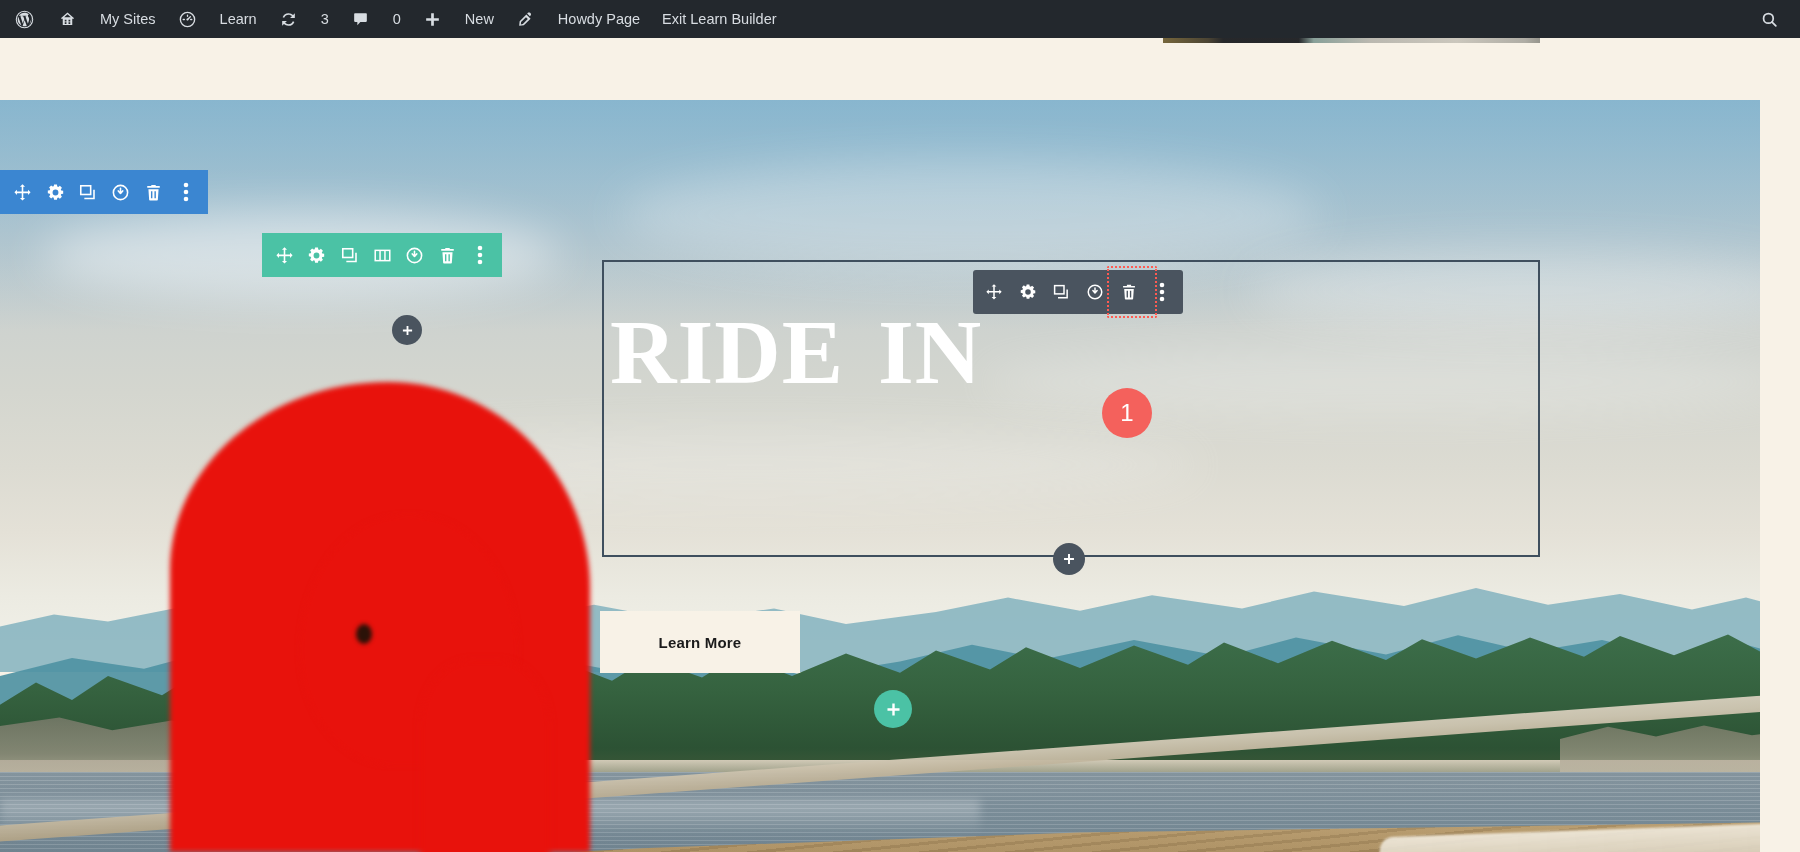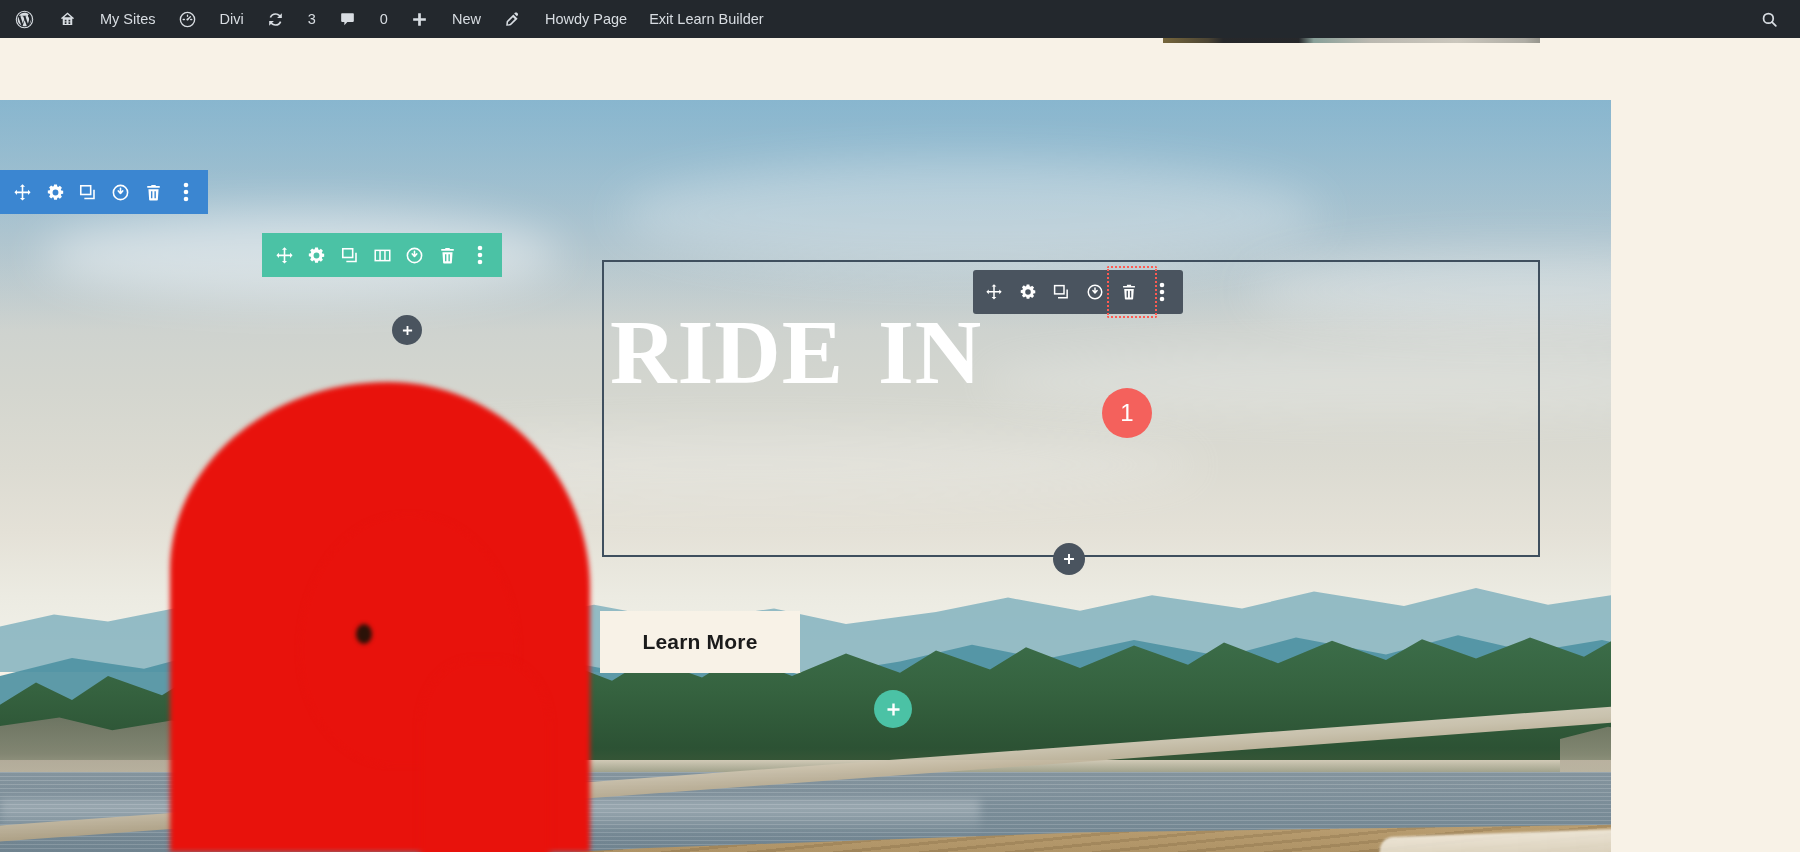--- a/index.html
+++ b/index.html
@@ -80,21 +80,21 @@
     background: linear-gradient(to right,
         #6b5a2d 0%, #3c3524 12%, #14161a 16%, #14161a 36%,
         #7f9992 40%, #b5b3ab 55%, #c7c3b9 78%, #a9a79f 96%, #8e8d85 100%);
     opacity: .92;
   }
 
   
   #hero {
     position: absolute;
     top: 62px; left: 0;
-    width: 1611px;
+    width: 1760px;
     height: 752px;
     overflow: hidden;
   }
 
   .photo { position: absolute; inset: 0; }
 
   
   .sky {
     position: absolute; top:0; left:0; width:1800px; height:540px;
     background: linear-gradient(to bottom,
@@ -370,21 +370,21 @@
   #hero-heading .ln { display: block; }
   #hero-heading .ln::first-letter { font-size: 1em; }
 
   #hero-button {
     position: absolute;
     left: 600px; top: 511px;
     width: 200px; height: 62px;
     background: #f8f2e7;
     color: #1b1b1b;
     display: flex; align-items: center; justify-content: center;
-    font-size: 21px;
+    font-size: 15px;
     font-weight: bold;
     letter-spacing: .2px;
     z-index: 35;
     cursor: pointer;
   }
 </style>
 </head>
 <body>
 
 <div id="admin-bar">
@@ -409,21 +409,21 @@
 
     <div class="ab-item">
       <span class="ab-ico">
         <svg width="19" height="19" viewBox="0 0 24 24" fill="none" stroke="#d8dde2" stroke-width="1.7">
           <circle cx="12" cy="12" r="9"></circle>
           <path d="M12 12 15.6 8.4" stroke-linecap="round"></path>
           <circle cx="12" cy="12" r="1.4" fill="#d8dde2" stroke="none"></circle>
           <path d="M6.6 12h1.4M16 12h1.4M12 6.6V8" stroke-linecap="round"></path>
         </svg>
       </span>
-      <span>Divi</span>
+      <span>Learn</span>
     </div>
 
     <div class="ab-item">
       <span class="ab-ico">
         <svg width="19" height="19" viewBox="0 0 24 24" fill="#d8dde2">
           <path d="M12 4a8 8 0 0 0-7.4 5l1.9.7A6 6 0 0 1 12 6c1.7 0 3.2.7 4.3 1.8L14 10h6V4l-2.2 2.2A7.97 7.97 0 0 0 12 4zM4 14v6l2.2-2.2A7.97 7.97 0 0 0 12 20a8 8 0 0 0 7.4-5l-1.9-.7A6 6 0 0 1 12 18c-1.7 0-3.2-.7-4.3-1.8L10 14H4z"></path>
         </svg>
       </span>
       <span>3</span>
     </div>

